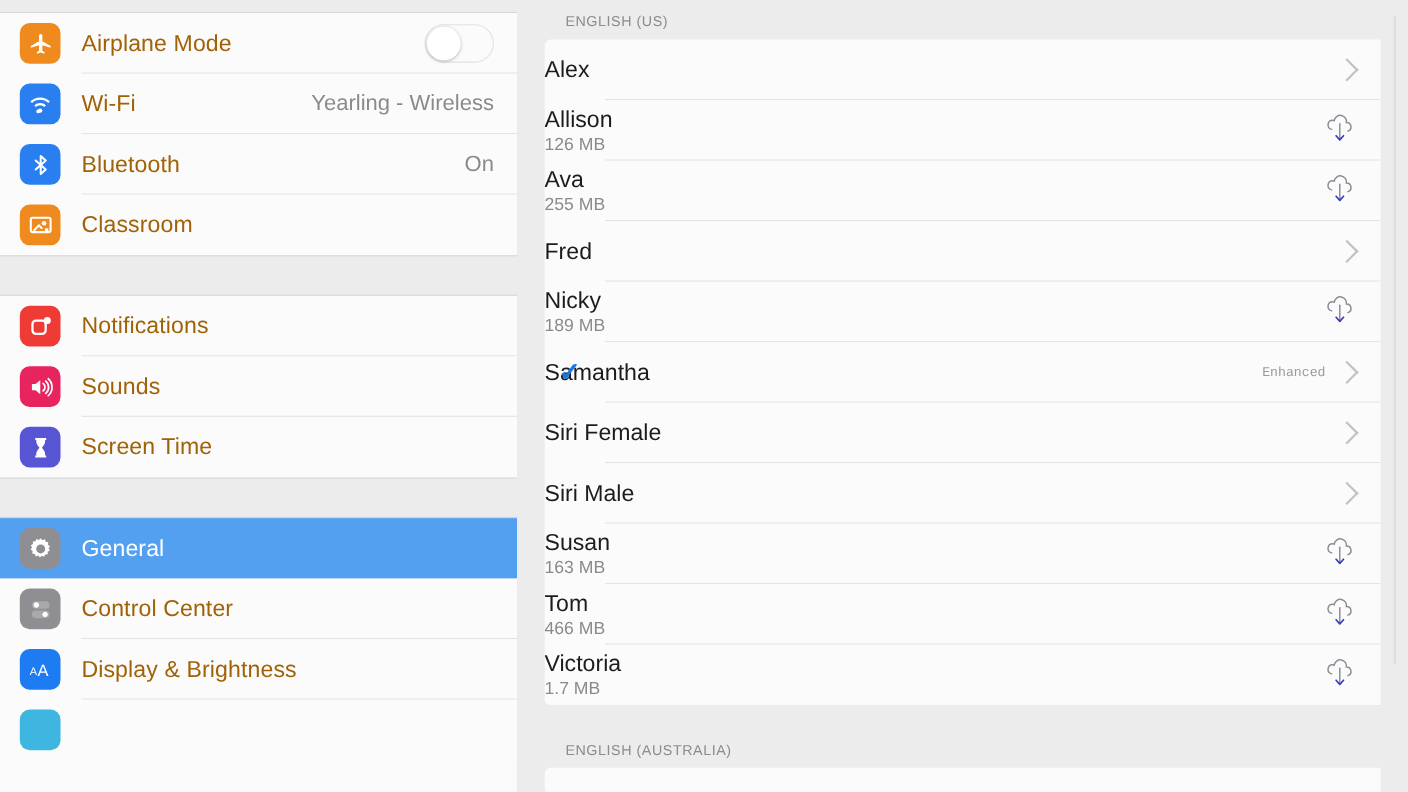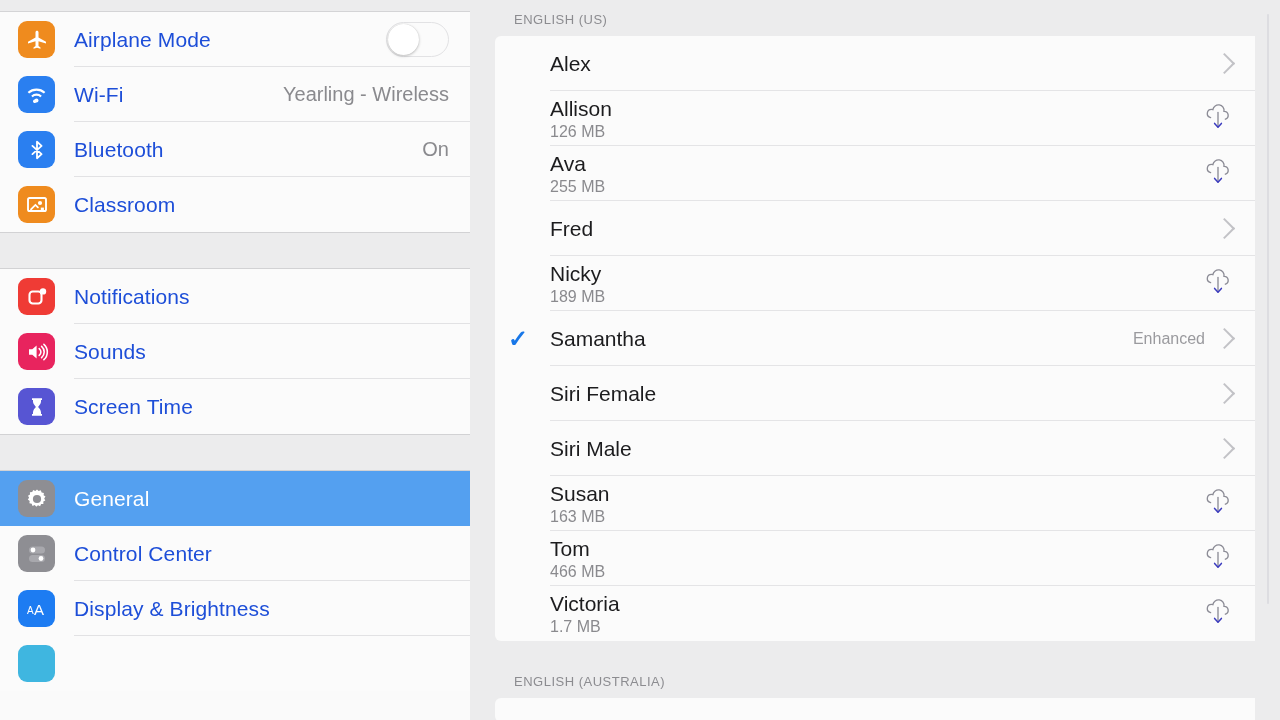--- a/index.html
+++ b/index.html
@@ -75,21 +75,21 @@
     flex: 0 0 37px;
     position: relative;
     display: flex;
     align-items: center;
     justify-content: center;
     overflow: hidden;
   }
   .sb-label {
     margin-left: 19px;
     font-size: 21px;
-    color: #1d4ed8;
+    color: #a16207;
     letter-spacing: 0.1px;
     white-space: nowrap;
   }
   .sb-row.selected .sb-label { color: #ffffff; }
   .sb-value {
     margin-left: auto;
     margin-right: 21px;
     font-size: 20px;
     color: #8a8a8e;
     white-space: nowrap;
@@ -145,21 +145,20 @@
     background: #fbfbfb;
     width: 760px;
     border-radius: 6px 0 0 6px;
     overflow: hidden;
   }
   .v-row {
     position: relative;
     display: flex;
     align-items: center;
     height: 55px;
-    padding-left: 55px;
     box-sizing: border-box;
   }
   .v-row .sep {
     position: absolute;
     left: 55px;
     right: 0;
     bottom: 0;
     height: 1px;
     background: #e4e4e6;
   }
@@ -177,24 +176,25 @@
     line-height: 1.1;
     white-space: nowrap;
   }
   .v-right {
     margin-left: auto;
     display: flex;
     align-items: center;
     padding-right: 20px;
   }
   .v-detail {
-    font-size: 16px;
+    font-size: 12px;
     color: #9a9a9e;
     margin-right: 12px;
     white-space: nowrap;
+    font-family: Liberation Mono, monospace;
   }
   .check {
     position: absolute;
     left: 13px;
     top: 50%;
     transform: translateY(-50%);
     color: #1877e8;
     font-size: 24px;
     line-height: 1;
     font-weight: bold;

